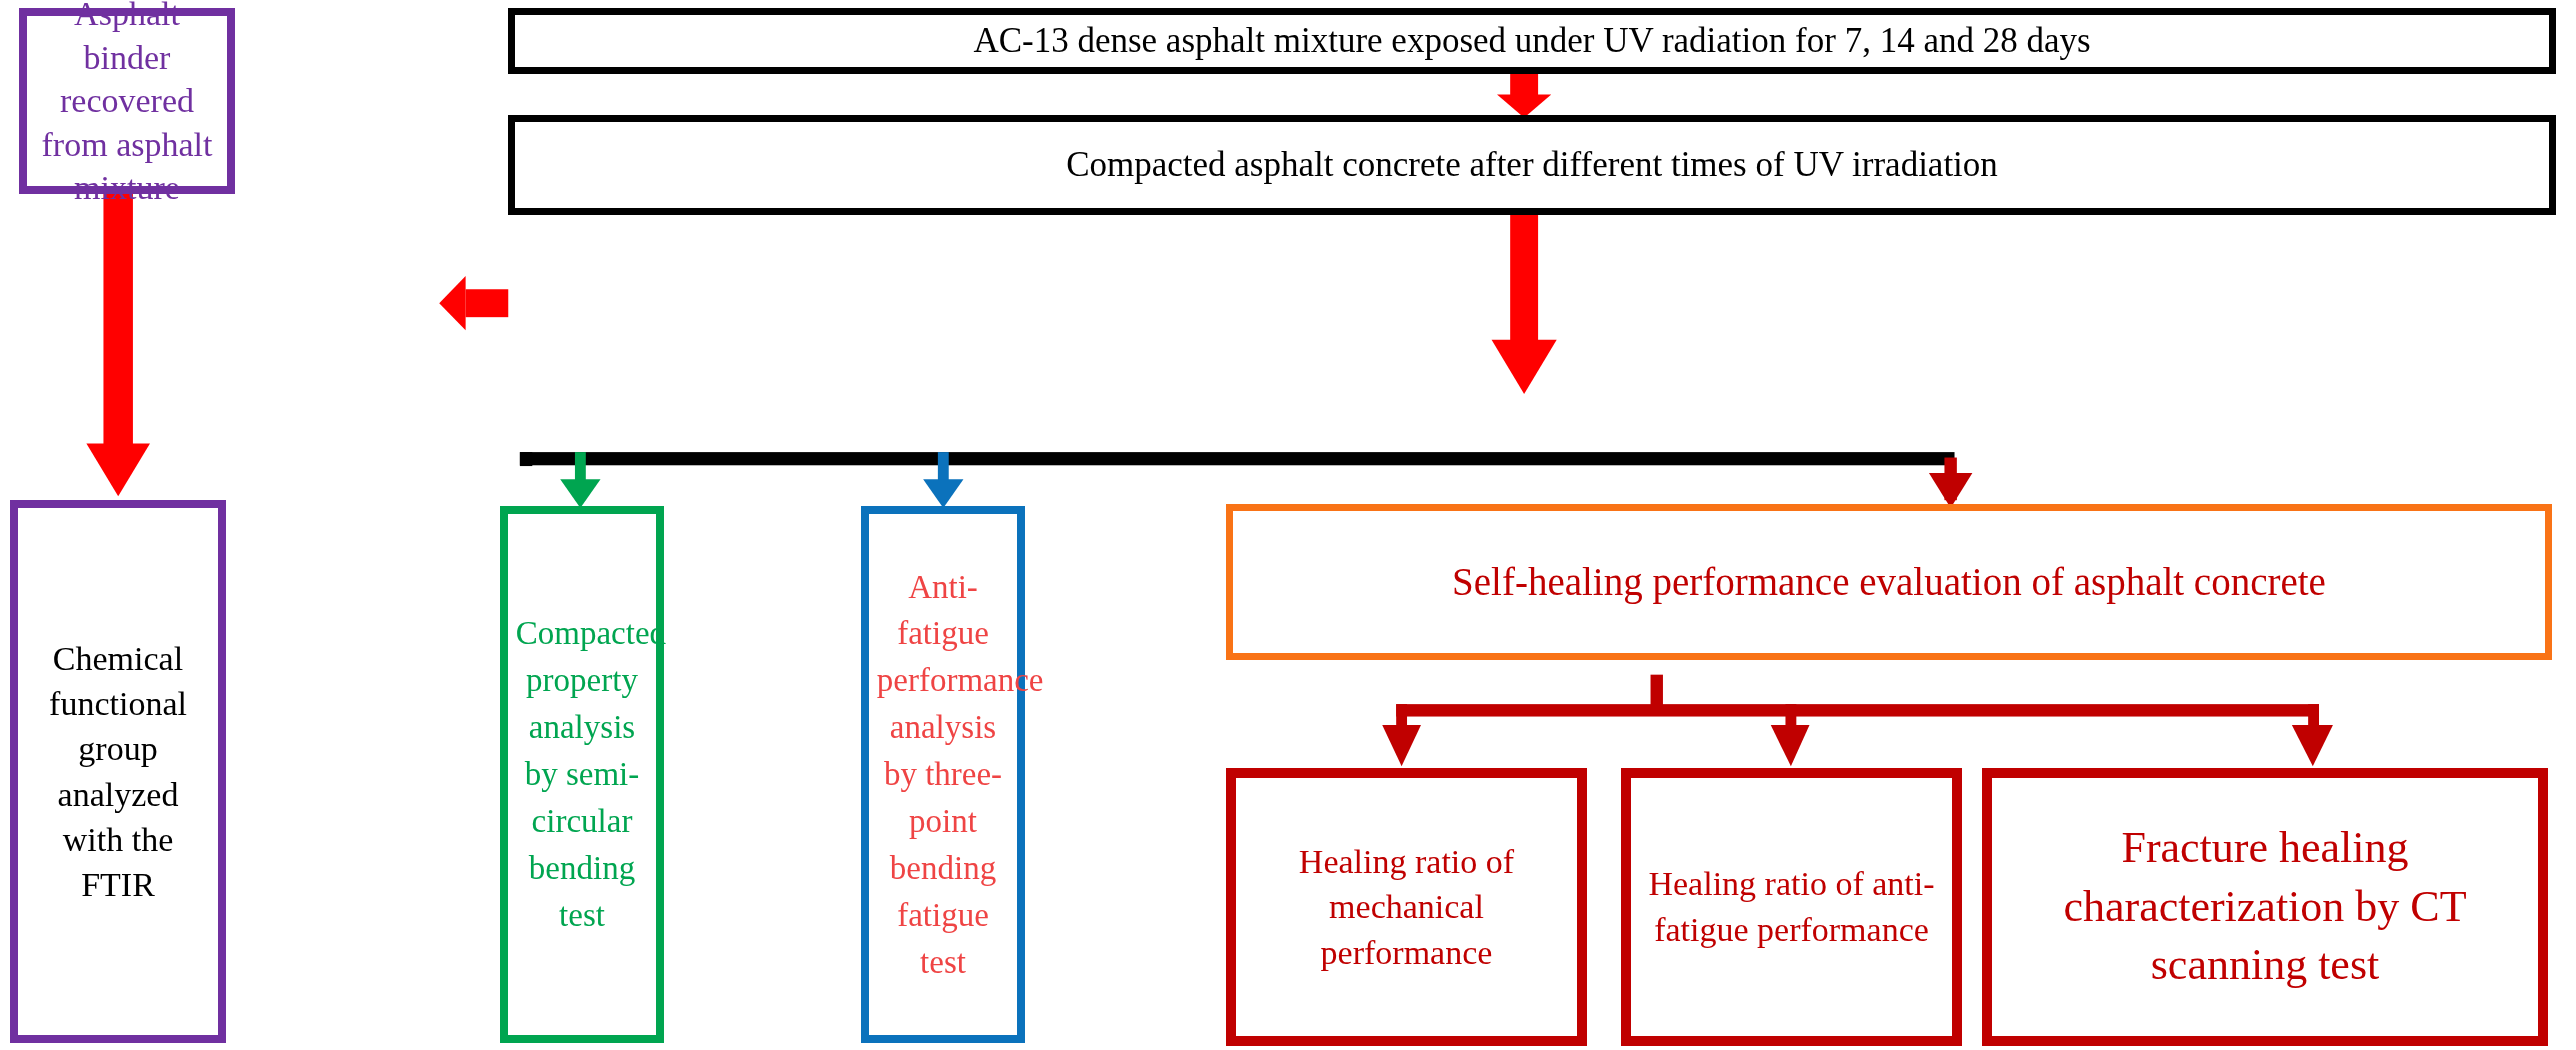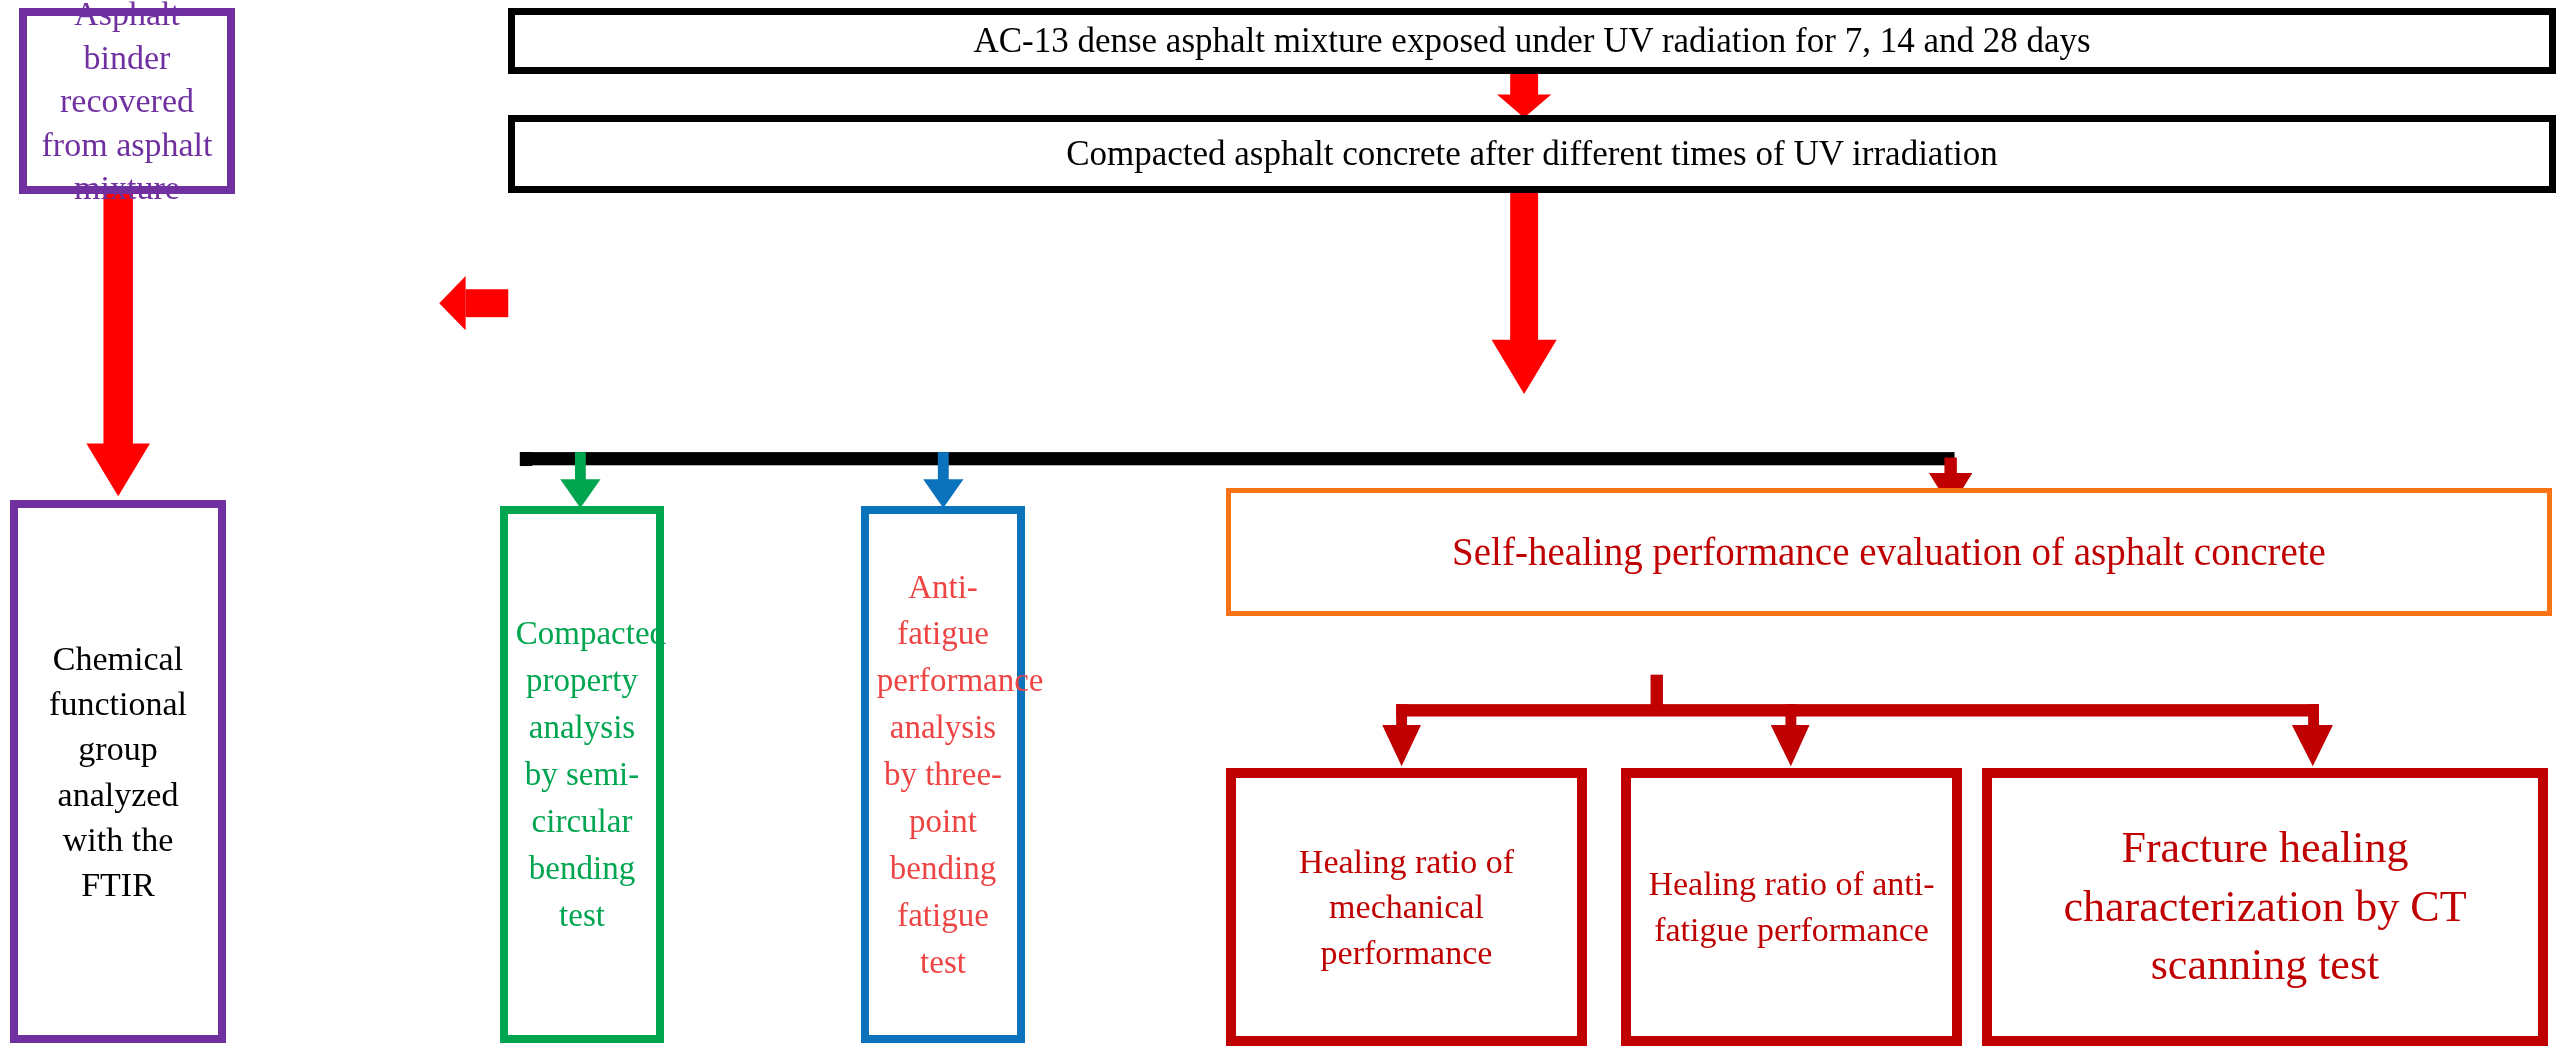--- a/index.html
+++ b/index.html
@@ -18,34 +18,34 @@
   #box-binder .txt{color:#7030A0;font-size:34px;line-height:1.28;}
 
   #box-ftir{left:10px;top:500px;width:216px;height:543px;
        border:8.5px solid #7030A0;}
   #box-ftir .txt{color:#000000;font-size:34px;line-height:1.33;}
 
   #box-acmix{left:508px;top:7.8px;width:2048px;height:66px;
        border:7px solid #000000;}
   #box-acmix .txt{color:#000000;font-size:35px;line-height:1.1;}
 
-  #box-compacted{left:508px;top:115px;width:2048px;height:78px;
+  #box-compacted{left:508px;top:115px;width:2048px;height:100px;
        border:7px solid #000000;}
   #box-compacted .txt{color:#000000;font-size:35px;line-height:1.1;}
 
   #box-mech{left:500px;top:506px;width:164px;height:537px;
        border:8.5px solid #00A550;}
   #box-mech .txt{color:#00A550;font-size:33px;line-height:1.42;}
 
   #box-fatigue{left:861px;top:506px;width:164px;height:537px;
        border:8.5px solid #0B72BC;}
   #box-fatigue .txt{color:#ef4444;font-size:33px;line-height:1.42;}
 
-  #box-selfheal{left:1226px;top:488px;width:1326px;height:128px;
-       border:5px solid #f97316;}
+  #box-selfheal{left:1226px;top:504px;width:1326px;height:156px;
+       border:7px solid #f97316;}
   #box-selfheal .txt{color:#C00000;font-size:39px;line-height:1.1;}
 
   #box-healmech{left:1226px;top:768px;width:361px;height:278px;
        border:10px solid #C00000;}
   #box-healmech .txt{color:#C00000;font-size:34px;line-height:1.34;}
 
   #box-healfat{left:1621px;top:768px;width:341px;height:278px;
        border:10px solid #C00000;}
   #box-healfat .txt{color:#C00000;font-size:34px;line-height:1.34;}
 

